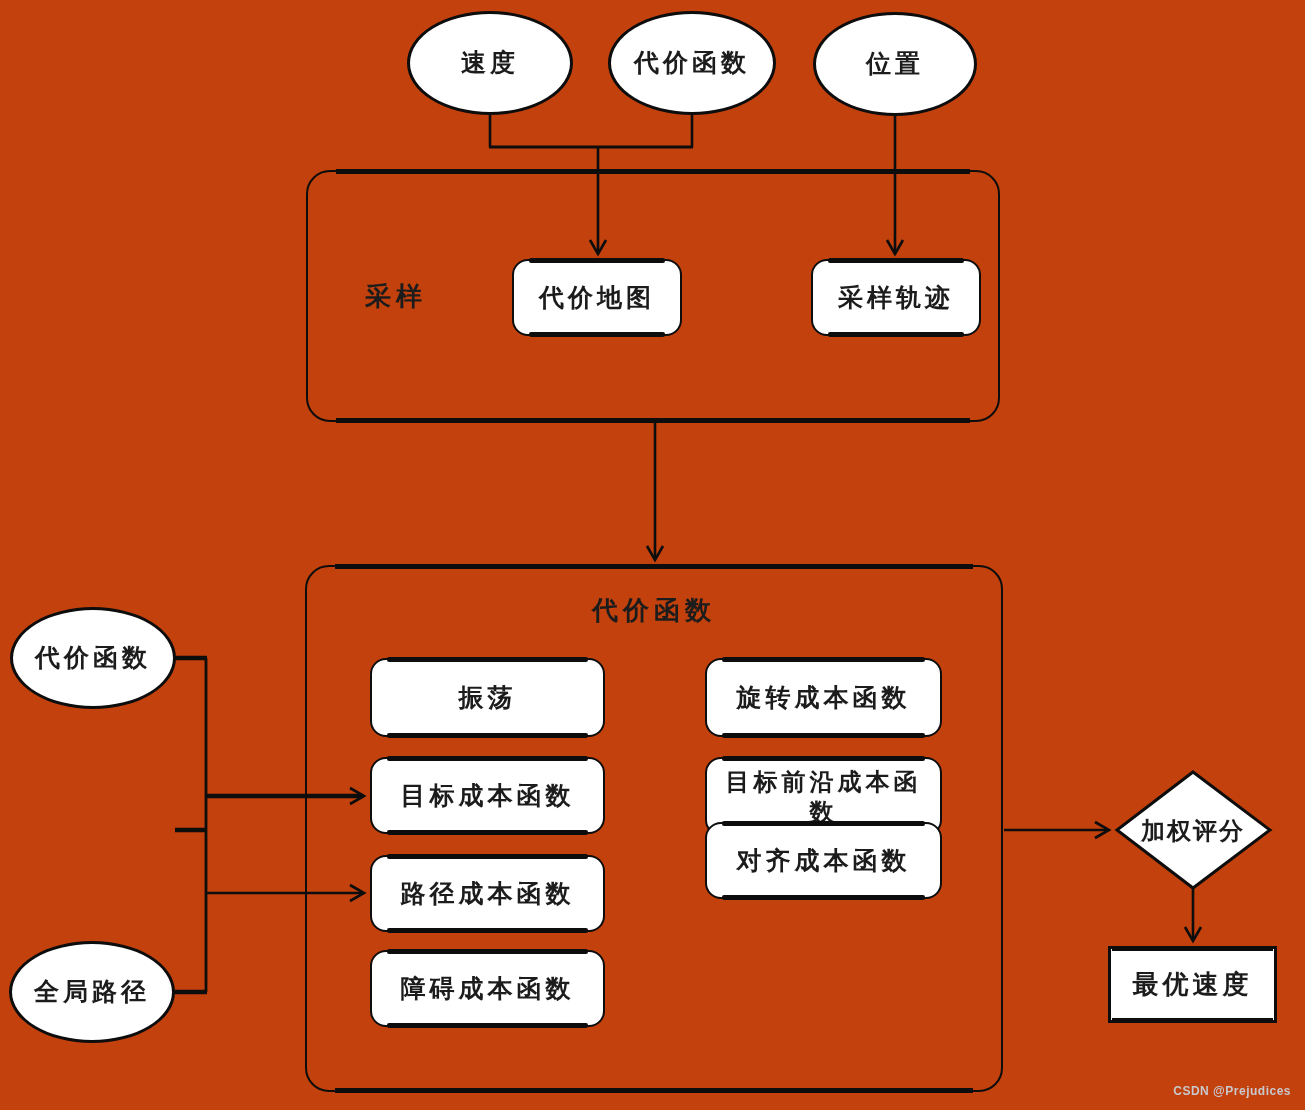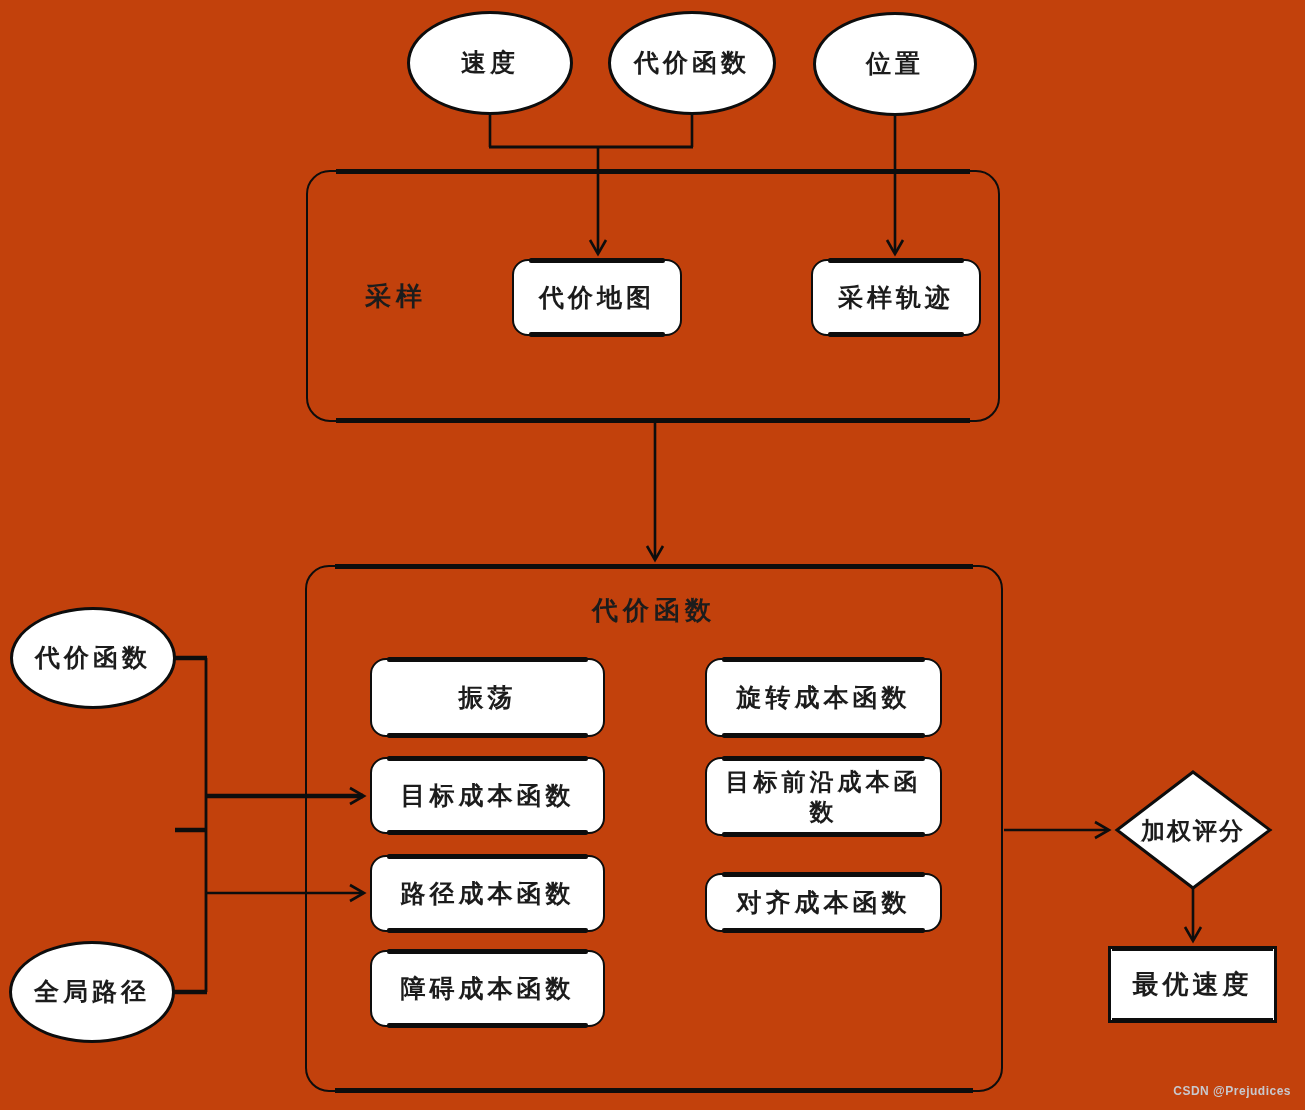--- a/index.html
+++ b/index.html
@@ -170,21 +170,21 @@
   <div class="container-box" style="left:305px; top:565px; width:698px; height:527px;"></div>
   <div class="plain-label" style="left:305px; top:593px; width:698px;">代价函数</div>
 
   <div class="node rbox" style="left:370px; top:658px; width:235px; height:79px;">振荡</div>
   <div class="node rbox" style="left:370px; top:757px; width:235px; height:77px;text-align:right;">目标成本函数</div>
   <div class="node rbox" style="left:370px; top:855px; width:235px; height:77px;">路径成本函数</div>
   <div class="node rbox" style="left:370px; top:950px; width:235px; height:77px;">障碍成本函数</div>
 
   <div class="node rbox" style="left:705px; top:658px; width:237px; height:79px;">旋转成本函数</div>
   <div class="node rbox" style="left:705px; top:757px; width:237px; height:79px; font-size:24px;">目标前沿成本函数</div>
-  <div class="node rbox" style="left:705px; top:873px; width:237px; height:59px;">对齐成本函数</div>
+  <div class="node rbox" style="left:705px; top:822px; width:237px; height:77px;">对齐成本函数</div>
 
   <div class="node ellipse" style="left:10px; top:607px; width:166px; height:102px;">代价函数</div>
   <div class="node ellipse" style="left:9px; top:941px; width:166px; height:102px;">全局路径</div>
 
   <div class="diamond-label" style="left:1123px; top:815px; width:140px;">加权评分</div>
 
   <div class="node outrect" style="left:1108px; top:946px; width:169px; height:77px; font-size:26px;">最优速度</div>
 
   <div class="watermark">CSDN @Prejudices</div>
 

